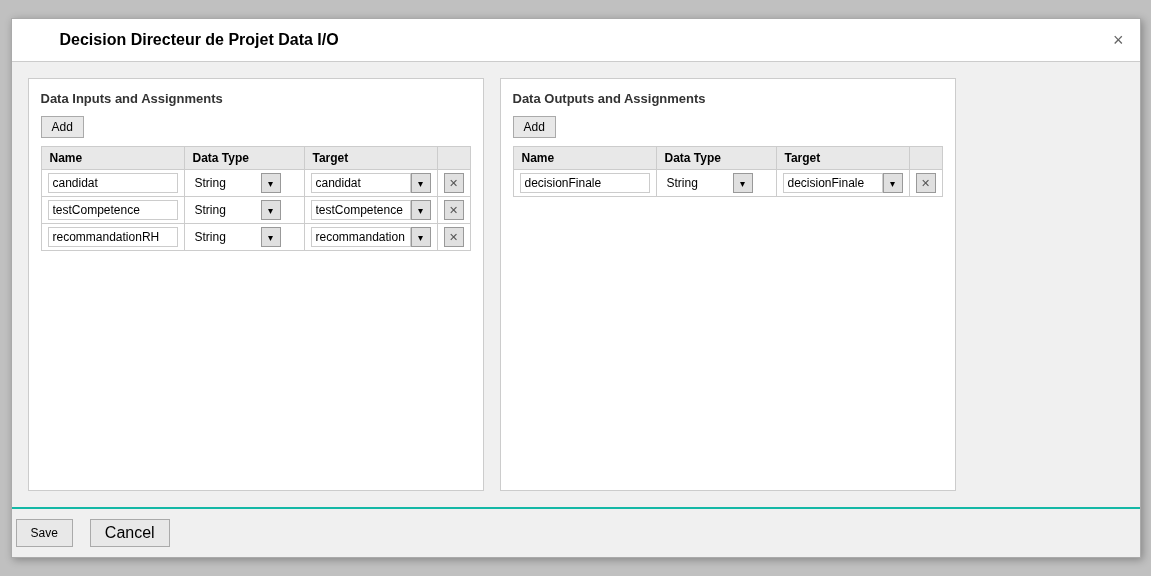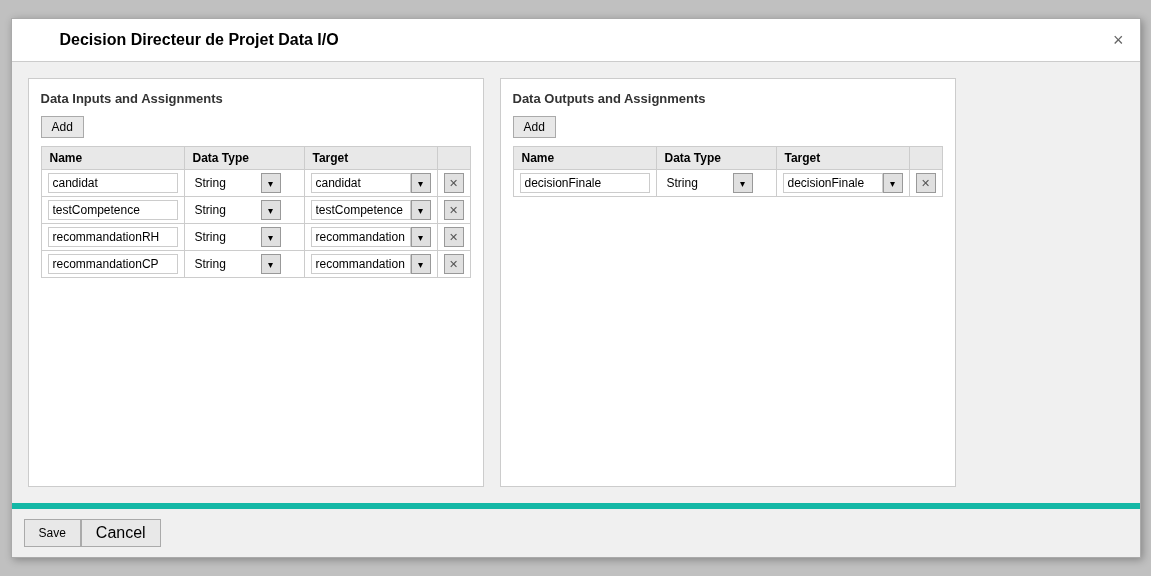--- a/index.html
+++ b/index.html
@@ -139,25 +139,25 @@
       align-items: center;
       gap: 0;
     }
     .datatype-text {
       font-size: 12px;
       padding: 2px 4px;
       min-width: 70px;
       display: inline-block;
     }
     .dialog-footer {
-      padding: 10px 12px;
-      display: flex;
-      gap: 0;
+      padding: 10px 4px;
+      display: flex;
+      gap: 17px;
       background: #f0f0f0;
-      border-top: 6px solid #14b8a6;
+      border-top: 2px solid #14b8a6;
     }
     .save-btn {
       background: #e8e8e8;
       border: 1px solid #aaa;
       padding: 4px 14px;
       cursor: pointer;
       font-size: 12px;
     }
     .cancel-btn {
       background: #e8e8e8;
@@ -245,40 +245,20 @@
       <td class="source-col">
         <div class="cell-source">
           <input type="text" class="source-text" value="recommandation" style="">
           <button class="dropdown-btn">▾</button>
         </div>
       </td>
       <td class="action-col">
         <button class="delete-btn">✕</button>
       </td>
     </tr>
-            <tr>
-      <td class="name-col">
-        <input type="text" class="text-input" value="recommandationCP" style="">
-      </td>
-      <td class="datatype-col">
-        <div class="cell-datatype">
-          <span class="datatype-text">String</span>
-          <button class="dropdown-btn">▾</button>
-        </div>
-      </td>
-      <td class="source-col">
-        <div class="cell-source">
-          <input type="text" class="source-text" value="recommandation" style="">
-          <button class="dropdown-btn">▾</button>
-        </div>
-      </td>
-      <td class="action-col">
-        <button class="delete-btn">✕</button>
-      </td>
-    </tr>
           </tbody>
       </table>
     </div>
 
     <div class="section">
       <div class="section-title">Data Outputs and Assignments</div>
       <button class="add-btn">Add</button>
       <table>
         <thead>
           <tr>

